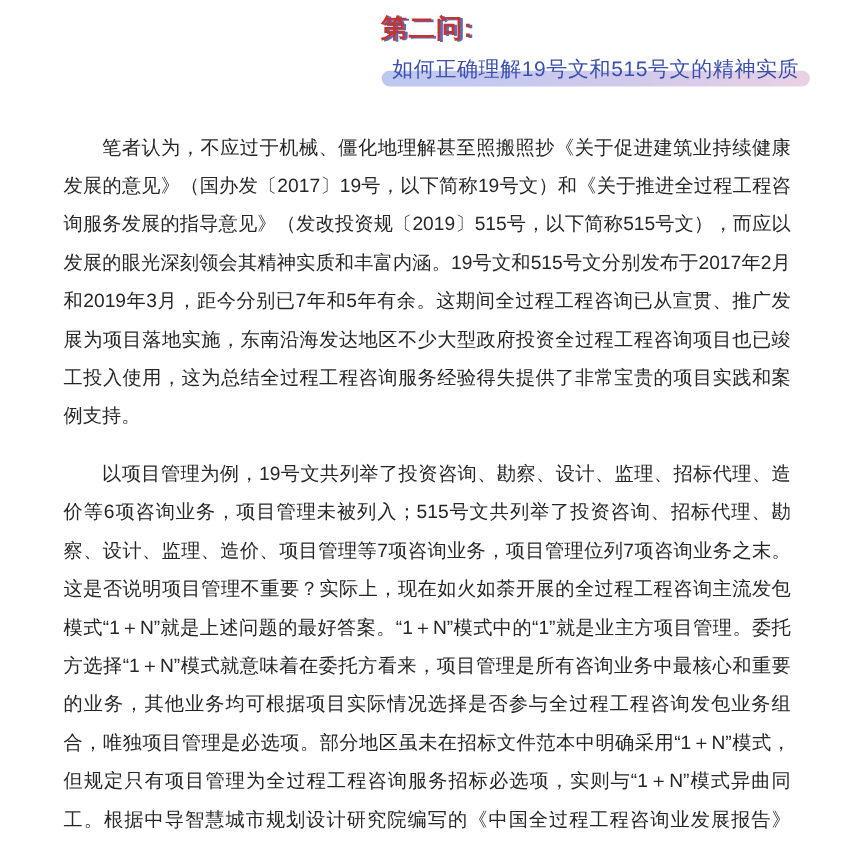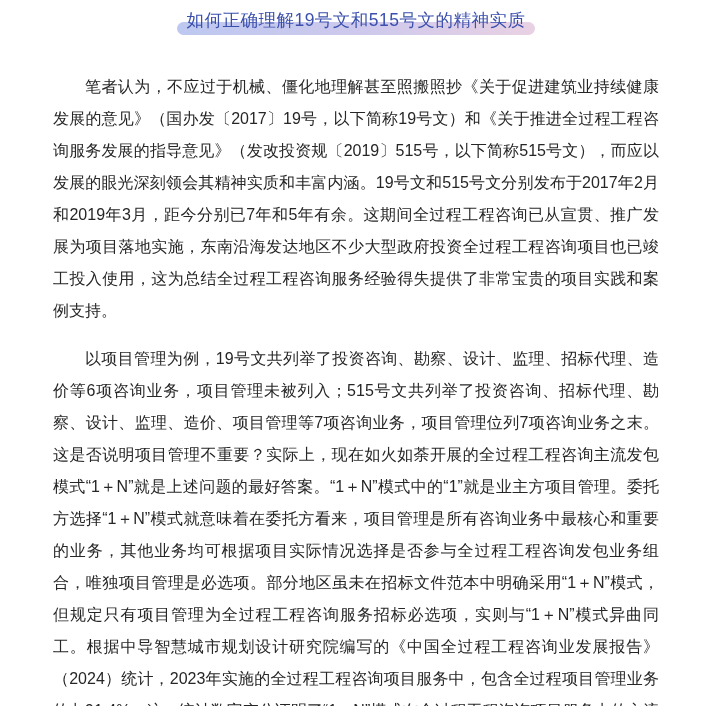--- a/index.html
+++ b/index.html
@@ -25,21 +25,21 @@
     text-align: center;
     font-size: 22px;
     line-height: 26px;
     font-weight: 700;
     letter-spacing: 1px;
     color: #c5352e;
     text-shadow: 2px 1px 0 rgba(66, 92, 184, 0.9);
   }
   .subtitle-wrap {
     margin-top: 9px;
-    text-align: center;
+    text-align: right;
   }
   .subtitle {
     display: inline-block;
     position: relative;
     z-index: 0;
     font-size: 17.5px;
     line-height: 22px;
     font-weight: 500;
     letter-spacing: 0.5px;
     color: #3b50ad;
@@ -65,20 +65,21 @@
   .body-text p {
     margin: 16px;
     text-indent: 2em;
   }
 </style>
 </head>
 <body>
 
 <div class="doc">
 
+  <h1 class="title">第二问:</h1>
 
   <div class="subtitle-wrap">
     <span class="subtitle">如何正确理解19号文和515号文的精神实质<span class="subtitle-highlight"></span></span>
   </div>
 
   <div class="body-text">
     <p>笔者认为，不应过于机械、僵化地理解甚至照搬照抄《关于促进建筑业持续健康发展的意见》（国办发〔2017〕19号，以下简称19号文）和《关于推进全过程工程咨询服务发展的指导意见》（发改投资规〔2019〕515号，以下简称515号文），而应以发展的眼光深刻领会其精神实质和丰富内涵。19号文和515号文分别发布于2017年2月和2019年3月，距今分别已7年和5年有余。这期间全过程工程咨询已从宣贯、推广发展为项目落地实施，东南沿海发达地区不少大型政府投资全过程工程咨询项目也已竣工投入使用，这为总结全过程工程咨询服务经验得失提供了非常宝贵的项目实践和案例支持。</p>
     <p>以项目管理为例，19号文共列举了投资咨询、勘察、设计、监理、招标代理、造价等6项咨询业务，项目管理未被列入；515号文共列举了投资咨询、招标代理、勘察、设计、监理、造价、项目管理等7项咨询业务，项目管理位列7项咨询业务之末。这是否说明项目管理不重要？实际上，现在如火如荼开展的全过程工程咨询主流发包模式“1＋N”就是上述问题的最好答案。“1＋N”模式中的“1”就是业主方项目管理。委托方选择“1＋N”模式就意味着在委托方看来，项目管理是所有咨询业务中最核心和重要的业务，其他业务均可根据项目实际情况选择是否参与全过程工程咨询发包业务组合，唯独项目管理是必选项。部分地区虽未在招标文件范本中明确采用“1＋N”模式，但规定只有项目管理为全过程工程咨询服务招标必选项，实则与“1＋N”模式异曲同工。根据中导智慧城市规划设计研究院编写的《中国全过程工程咨询业发展报告》（2024）统计，2023年实施的全过程工程咨询项目服务中，包含全过程项目管理业务的占91.4%。这一统计数字充分证明了“1＋N”模式在全过程工程咨询项目服务中的主流地位。</p>
   </div>
 

